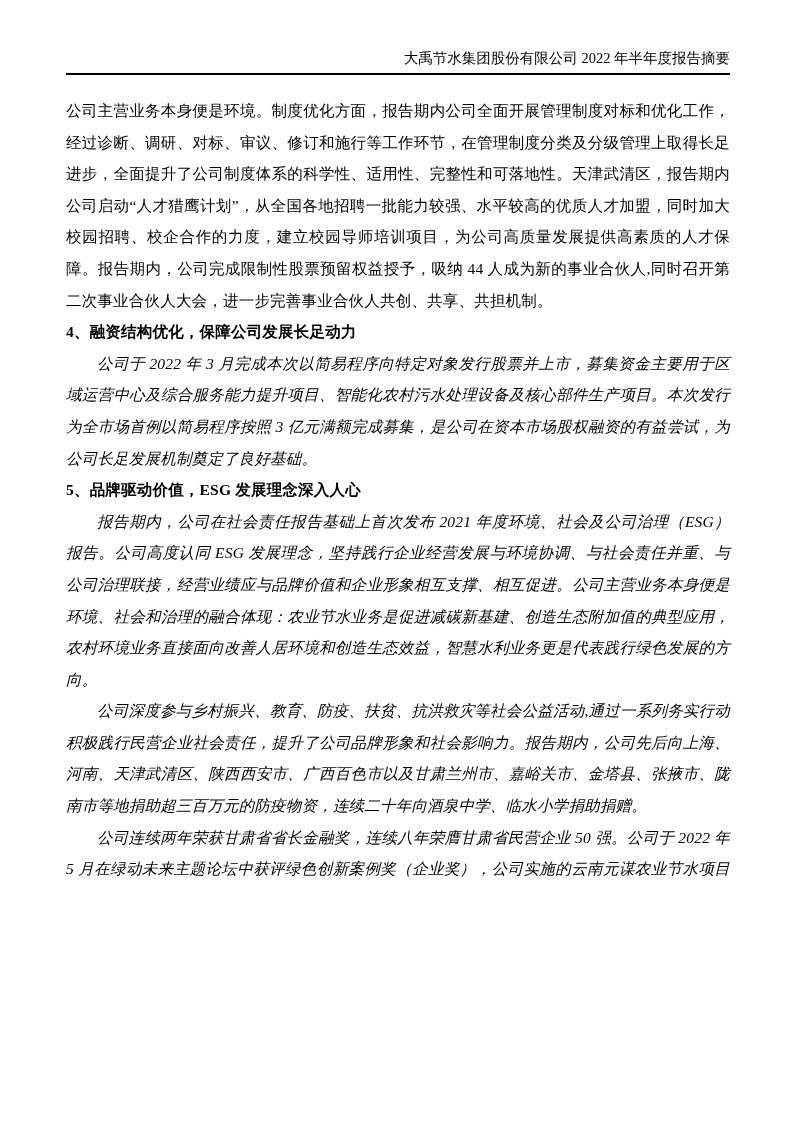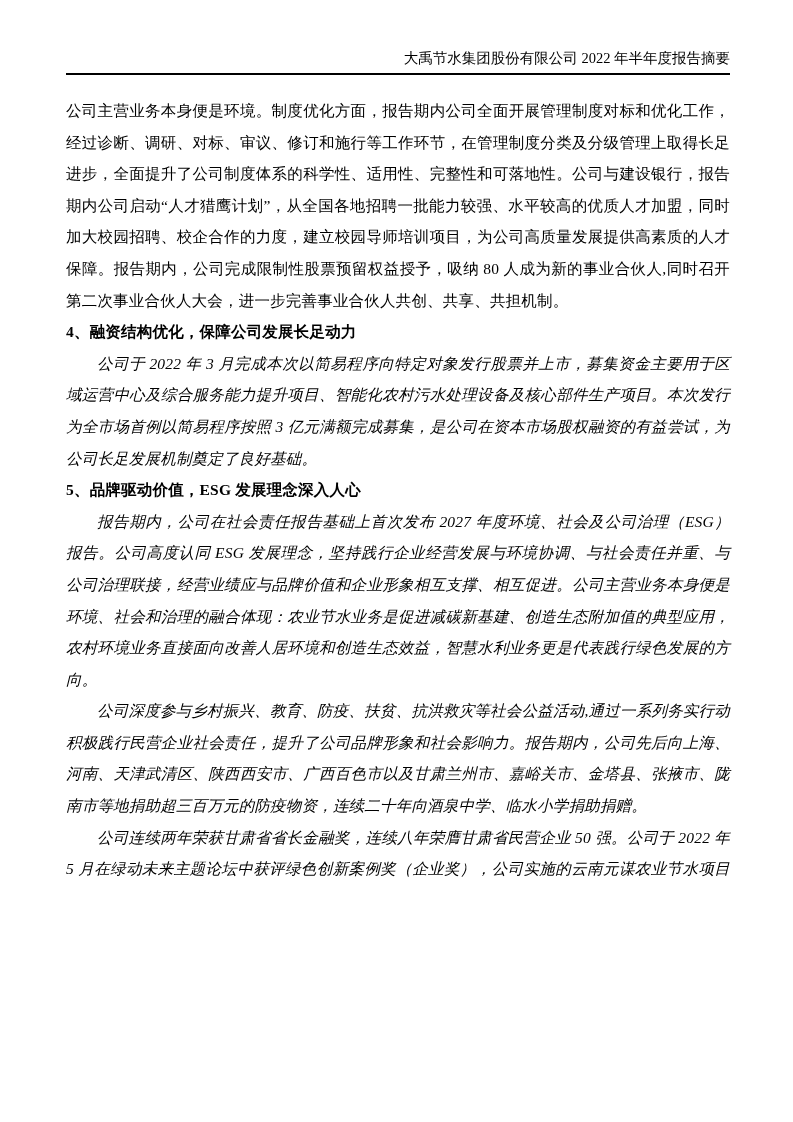--- a/index.html
+++ b/index.html
@@ -56,30 +56,30 @@
 <body>
 
 <div class="page">
 
   <div class="header">
     <span>大禹节水集团股份有限公司 2022 年半年度报告摘要</span>
   </div>
   <div class="header-rule"></div>
 
   <div class="content">
-    <p class="para"><span>公司主营业务本身便是环境。</span><b>制度优化方面，</b><span>报告期内公司全面开展管理制度对标和优化工作，经过诊断、调研、对标、审议、修订和施行等工作环节，在管理制度分类及分级管理上取得长足进步，全面提升了公司制度体系的科学性、适用性、完整性和可落地性。</span><b>公司与建设银行，</b><span>报告期内公司启动“人才猎鹰计划”，从全国各地招聘一批能力较强、水平较高的优质人才加盟，同时加大校园招聘、校企合作的力度，建立校园导师培训项目，为公司高质量发展提供高素质的人才保障。报告期内，公司完成限制性股票预留权益授予，吸纳 80 人成为新的事业合伙人,同时召开第二次事业合伙人大会，进一步完善事业合伙人共创、共享、共担机制。</span></p>
+    <p class="para"><span>公司主营业务本身便是环境。</span><b>制度优化方面，</b><span>报告期内公司全面开展管理制度对标和优化工作，经过诊断、调研、对标、审议、修订和施行等工作环节，在管理制度分类及分级管理上取得长足进步，全面提升了公司制度体系的科学性、适用性、完整性和可落地性。</span><b>天津武清区，</b><span>报告期内公司启动“人才猎鹰计划”，从全国各地招聘一批能力较强、水平较高的优质人才加盟，同时加大校园招聘、校企合作的力度，建立校园导师培训项目，为公司高质量发展提供高素质的人才保障。报告期内，公司完成限制性股票预留权益授予，吸纳 44 人成为新的事业合伙人,同时召开第二次事业合伙人大会，进一步完善事业合伙人共创、共享、共担机制。</span></p>
 
     <p class="heading">4、融资结构优化，保障公司发展长足动力</p>
 
     <p class="para indent">公司于 2022 年 3 月完成本次以简易程序向特定对象发行股票并上市，募集资金主要用于区域运营中心及综合服务能力提升项目、智能化农村污水处理设备及核心部件生产项目。本次发行为全市场首例以简易程序按照 3 亿元满额完成募集，是公司在资本市场股权融资的有益尝试，为公司长足发展机制奠定了良好基础。</p>
 
 
     <p class="heading">5、品牌驱动价值，ESG 发展理念深入人心</p>
 
-    <p class="para indent">报告期内，公司在社会责任报告基础上首次发布 2027 年度环境、社会及公司治理（ESG）报告。公司高度认同 ESG 发展理念，坚持践行企业经营发展与环境协调、与社会责任并重、与公司治理联接，经营业绩应与品牌价值和企业形象相互支撑、相互促进。公司主营业务本身便是环境、社会和治理的融合体现：农业节水业务是促进减碳新基建、创造生态附加值的典型应用，农村环境业务直接面向改善人居环境和创造生态效益，智慧水利业务更是代表践行绿色发展的方向。</p>
+    <p class="para indent">报告期内，公司在社会责任报告基础上首次发布 2021 年度环境、社会及公司治理（ESG）报告。公司高度认同 ESG 发展理念，坚持践行企业经营发展与环境协调、与社会责任并重、与公司治理联接，经营业绩应与品牌价值和企业形象相互支撑、相互促进。公司主营业务本身便是环境、社会和治理的融合体现：农业节水业务是促进减碳新基建、创造生态附加值的典型应用，农村环境业务直接面向改善人居环境和创造生态效益，智慧水利业务更是代表践行绿色发展的方向。</p>
 
     <p class="para indent">公司深度参与乡村振兴、教育、防疫、扶贫、抗洪救灾等社会公益活动,通过一系列务实行动积极践行民营企业社会责任，提升了公司品牌形象和社会影响力。报告期内，公司先后向上海、河南、天津武清区、陕西西安市、广西百色市以及甘肃兰州市、嘉峪关市、金塔县、张掖市、陇南市等地捐助超三百万元的防疫物资，连续二十年向酒泉中学、临水小学捐助捐赠。</p>
 
     <p class="para indent">公司连续两年荣获甘肃省省长金融奖，连续八年荣膺甘肃省民营企业 50 强。公司于 2022 年 5 月在绿动未来主题论坛中获评绿色创新案例奖（企业奖），公司实施的云南元谋农业节水项目和天津武清污水处理项目于 2022 年 5 月获评上市公司乡村振兴最佳实践案例，其中元谋项目于 2022 年 7 月入选 G20</p>
   </div>
 
   <div class="pagenum">6</div>
 
 </div>
 

